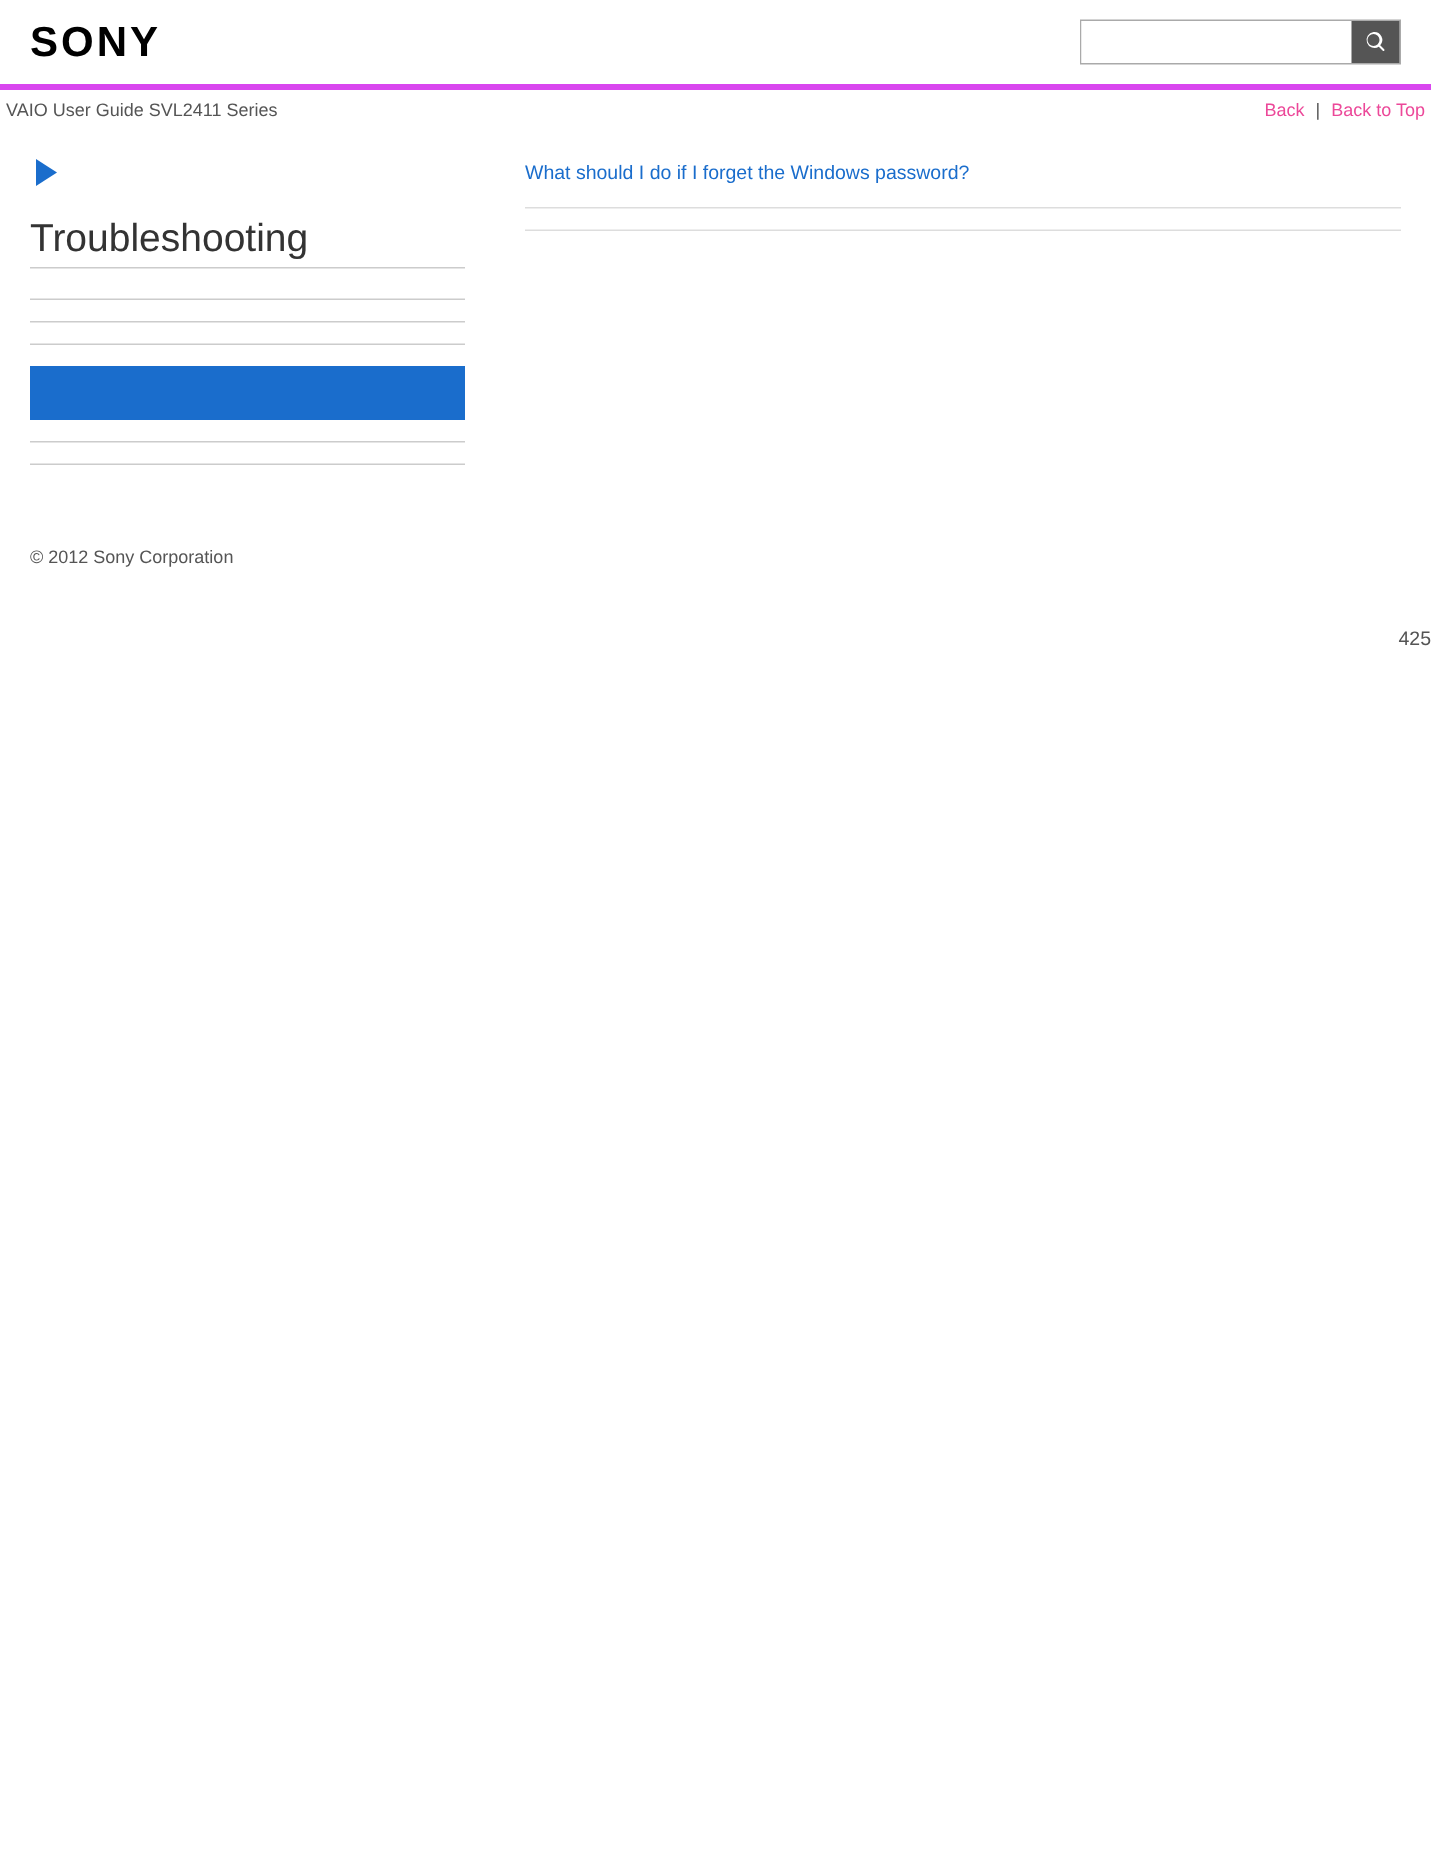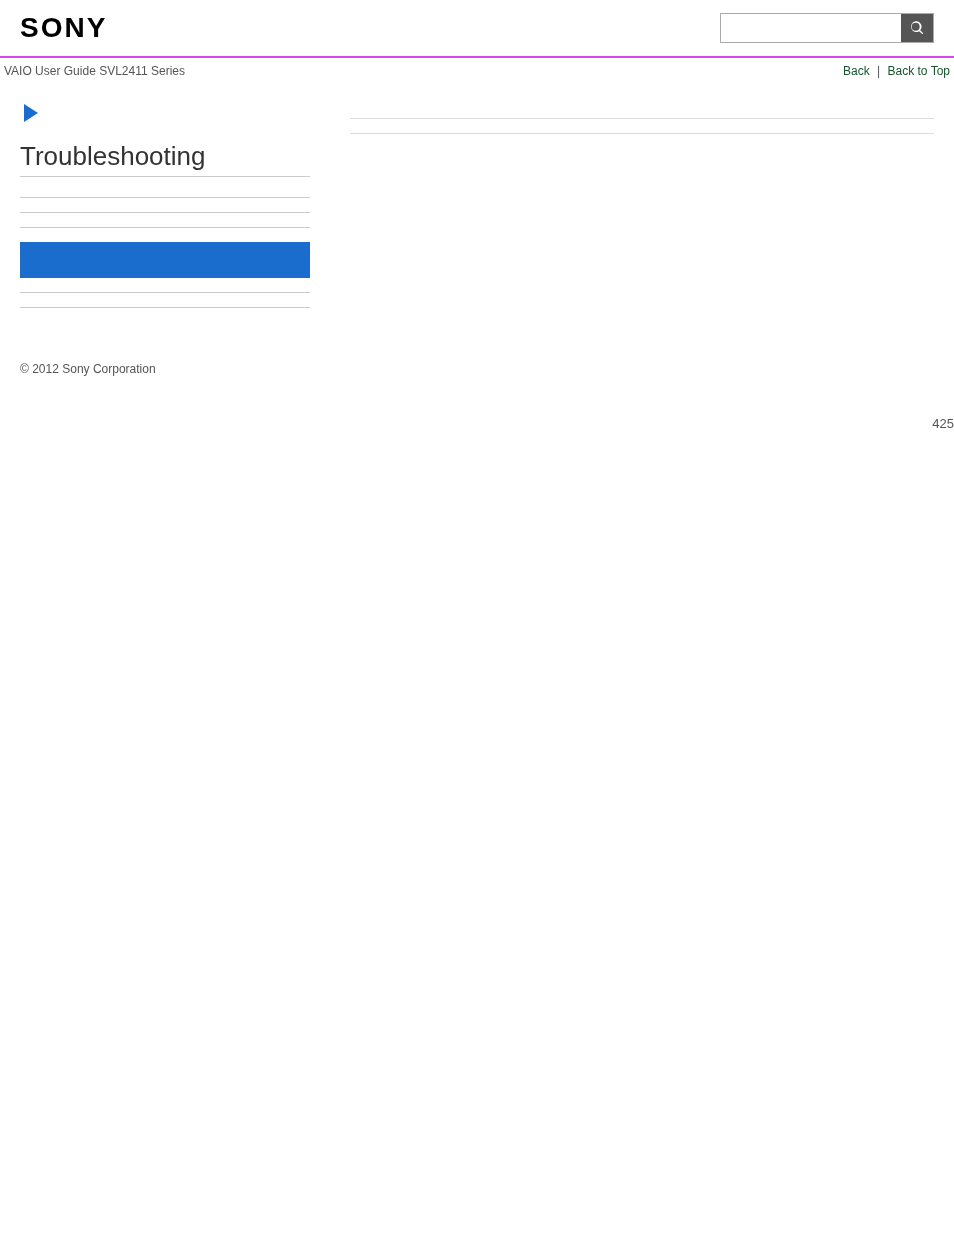--- a/index.html
+++ b/index.html
@@ -16,21 +16,21 @@
       width: 954px;
       min-height: 1235px;
     }
 
     
     .header {
       display: flex;
       align-items: center;
       justify-content: space-between;
       padding: 12px 20px 12px 20px;
-      border-bottom: 2px solid #d946ef;
+      border-bottom: 4px solid #d946ef;
     }
 
     .sony-logo {
       font-size: 28px;
       font-weight: 900;
       letter-spacing: 2px;
       color: #000;
       font-family: Arial Black, Arial, sans-serif;
     }
 
@@ -77,21 +77,21 @@
 
     .sub-header-left {
       color: #555;
     }
 
     .sub-header-right {
       color: #1a6dcc;
     }
 
     .sub-header-right a {
-      color: #14532d;
+      color: #ec4899;
       text-decoration: none;
     }
 
     .divider-h {
       color: #555;
       margin: 0 4px;
     }
 
     
     .main-content {
@@ -205,20 +205,21 @@
     <div class="sidebar-title">Troubleshooting</div>
     <hr class="sidebar-line">
     <hr class="sidebar-line">
     <hr class="sidebar-line">
     <div class="sidebar-highlight"></div>
     <hr class="sidebar-line">
     <hr class="sidebar-line">
   </div>
 
   <div class="right-content">
+    <a href="#" class="content-link">What should I do if I forget the Windows password?</a>
     <hr class="content-divider">
     <hr class="content-divider">
   </div>
 </div>
 
 <div class="footer">
   <span>© 2012 Sony Corporation</span>
 </div>
 
 <div class="page-number">425</div>

